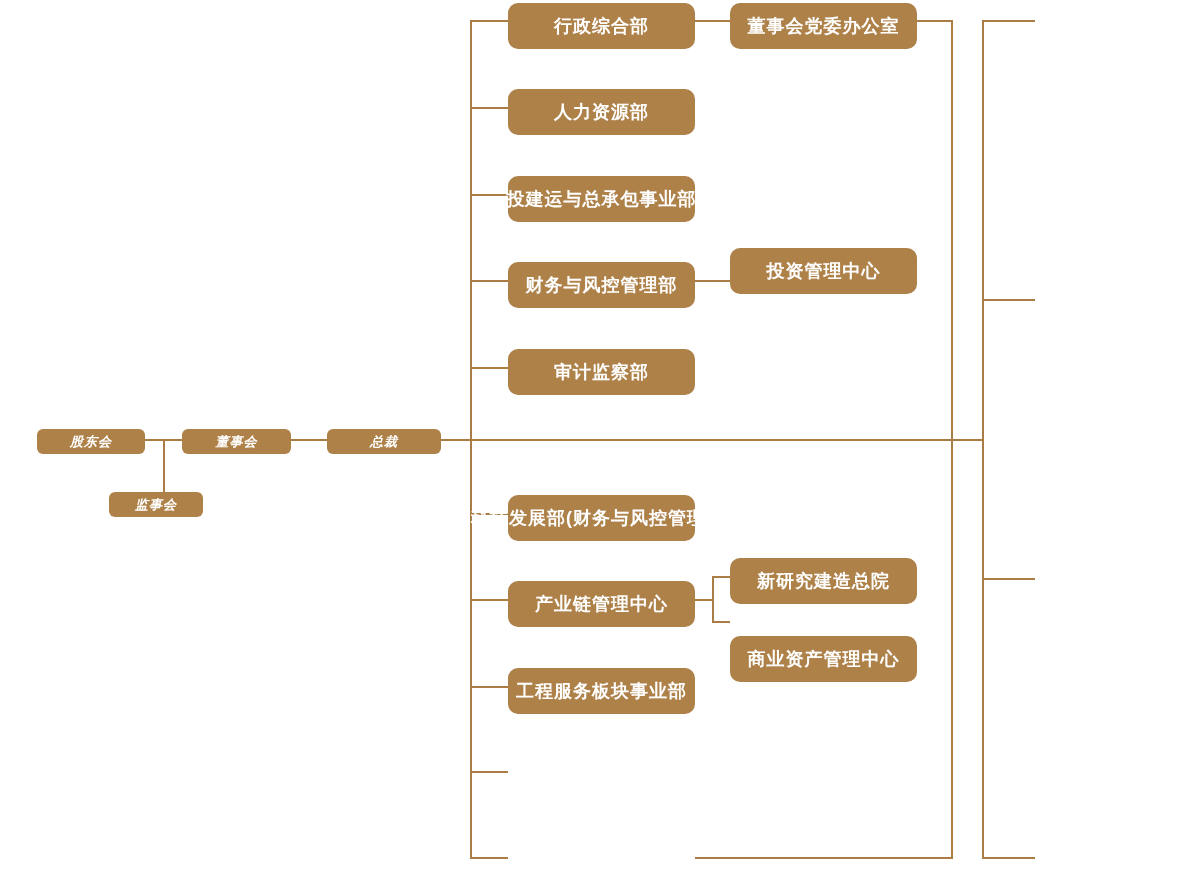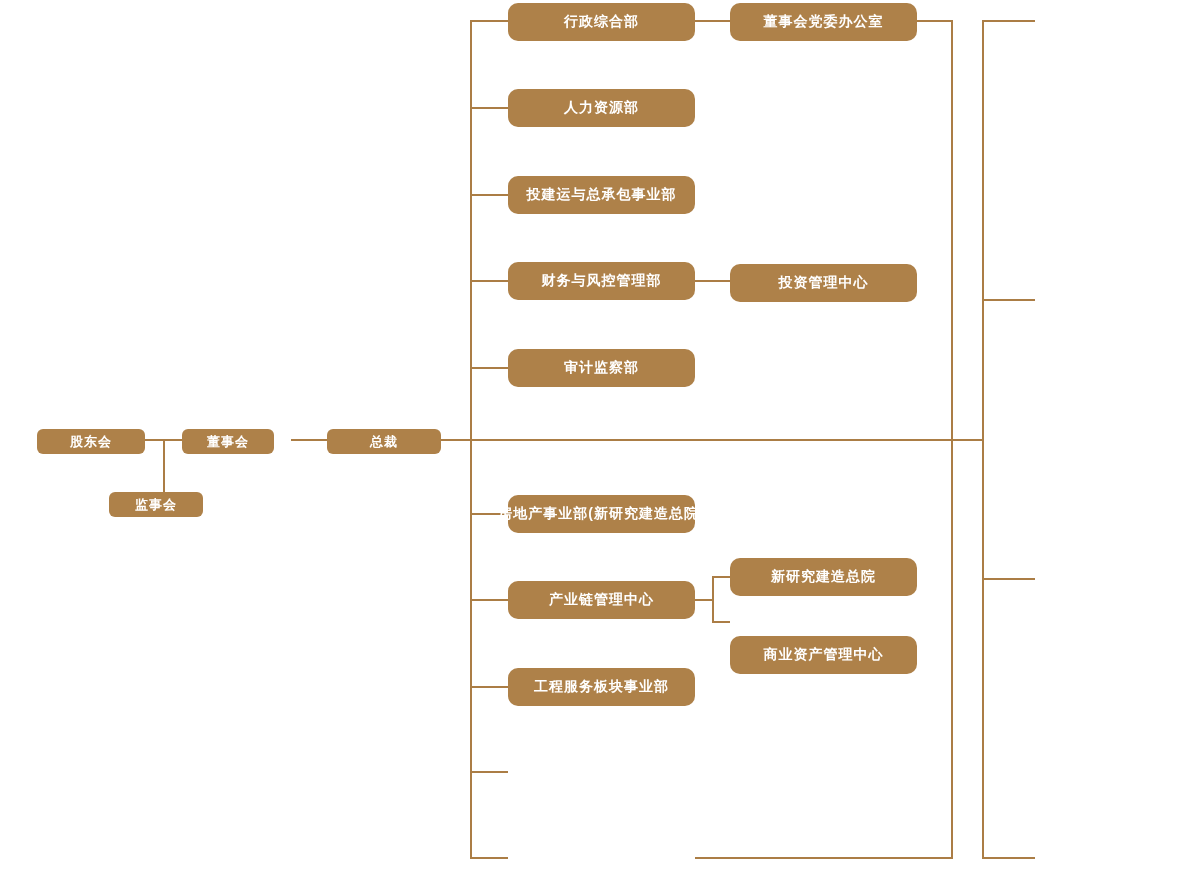--- a/index.html
+++ b/index.html
@@ -20,31 +20,32 @@
   .node{
     position:absolute;
     box-sizing:border-box;
     background:var(--node-fill);
     color:var(--node-text);
     display:flex;
     align-items:center;
     justify-content:center;
     text-align:center;
     font-weight:bold;
-    font-size:14px;
+    font-size:18px;
     letter-spacing:1px;
     width:187px;
-    height:38px;
+    height:46px;
     border-radius:10px;
     white-space:nowrap;
   }
   .node.small{
     height:25px;
     border-radius:6px;
     font-size:13px;
+    font-style:italic;
   }
   .hline,.vline{
     position:absolute;
     background:var(--line);
   }
   .hline{height:2px;}
   .vline{width:2px;}
 </style>
 </head>
 <body>
@@ -80,31 +81,31 @@
   <div class="hline" style="left:917px;top:20px;width:35px"></div>
   <div class="hline" style="left:695px;top:857px;width:257px"></div>
   <div class="vline" style="left:951px;top:20px;height:839px"></div>
   <div class="vline" style="left:982px;top:20px;height:839px"></div>
   <div class="hline" style="left:982px;top:20px;width:53px"></div>
   <div class="hline" style="left:982px;top:299px;width:53px"></div>
   <div class="hline" style="left:982px;top:578px;width:53px"></div>
   <div class="hline" style="left:982px;top:857px;width:53px"></div>
 
   <div class="node small" style="left:37px;top:429px;width:108px">股东会</div>
-  <div class="node small" style="left:182px;top:429px;width:92px">董事会</div>
+  <div class="node small" style="left:182px;top:429px;width:109px">董事会</div>
   <div class="node small" style="left:327px;top:429px;width:114px">总裁</div>
   <div class="node small" style="left:109px;top:492px;width:94px">监事会</div>
 
   <div class="node" style="left:508px;top:3px">行政综合部</div>
   <div class="node" style="left:508px;top:89px">人力资源部</div>
   <div class="node" style="left:508px;top:176px">投建运与总承包事业部</div>
   <div class="node" style="left:508px;top:262px">财务与风控管理部</div>
   <div class="node" style="left:508px;top:349px">审计监察部</div>
-  <div class="node" style="left:508px;top:495px">房地产事业部(新研究建造总院)</div>
+  <div class="node" style="left:508px;top:495px">科技发展部(财务与风控管理部)</div>
   <div class="node" style="left:508px;top:668px">工程服务板块事业部</div>
   <div class="node" style="left:508px;top:581px">产业链管理中心</div>
 
   <div class="node" style="left:730px;top:3px">董事会党委办公室</div>
-  <div class="node" style="left:730px;top:264px">投资管理中心</div>
+  <div class="node" style="left:730px;top:248px">投资管理中心</div>
   <div class="node" style="left:730px;top:558px">新研究建造总院</div>
   <div class="node" style="left:730px;top:636px">商业资产管理中心</div>
 
 </div>
 
 </body></html>

